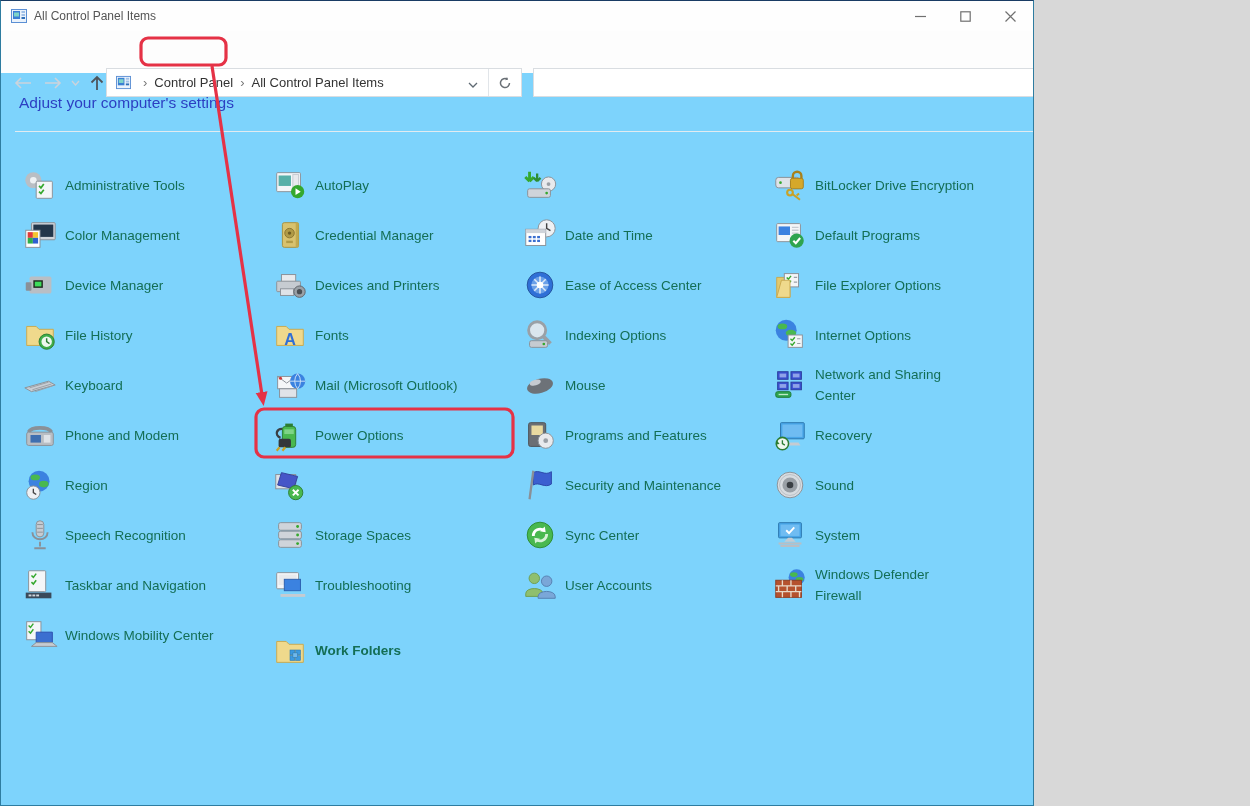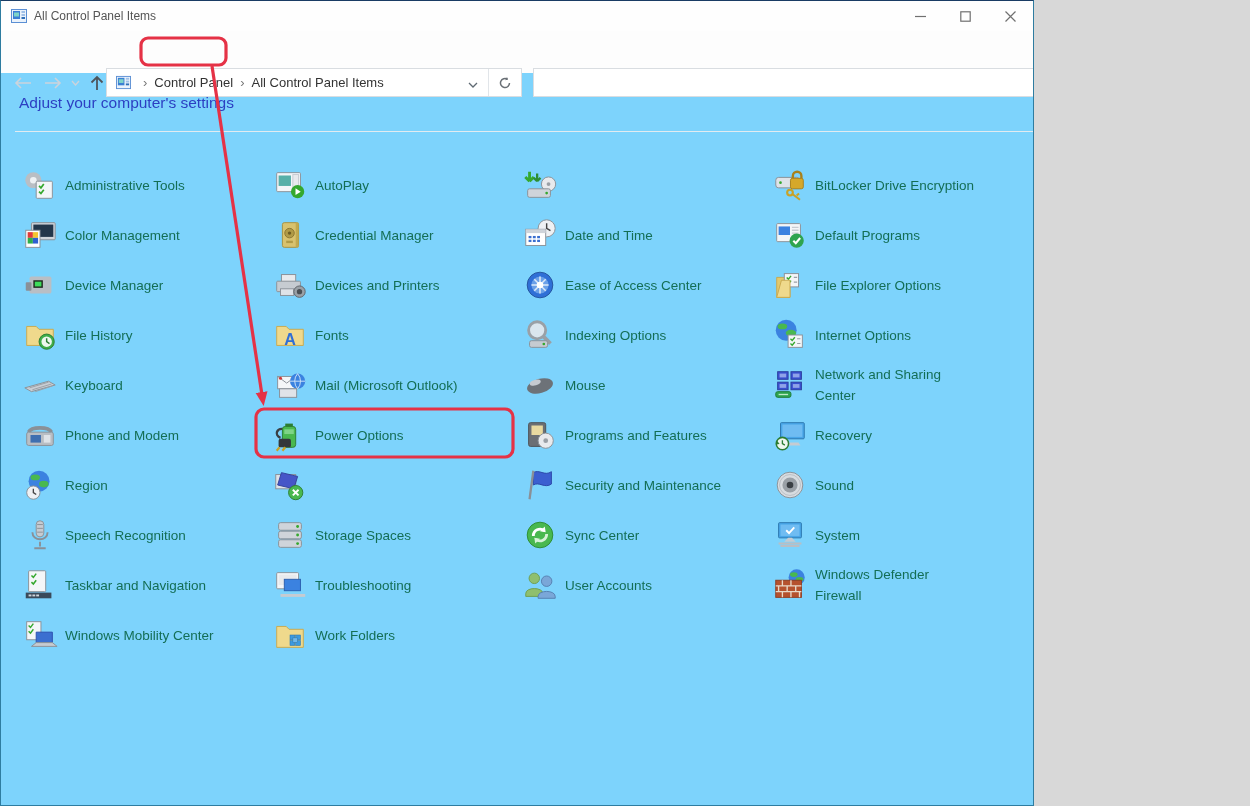--- a/index.html
+++ b/index.html
@@ -337,21 +337,21 @@
       </div>
       <div class="item" style="left: 270px; top: 559px;">
         <svg class="ic" viewBox="0 0 40 40">
           <rect x="6" y="7" width="23" height="17" rx="1" fill="#f4f6f8" stroke="#8a9097"></rect>
           <rect x="8" y="9" width="19" height="11" fill="#e8eaed"></rect>
           <rect x="14" y="14" width="17" height="12" fill="#3b82e0" stroke="#2b5fae"></rect>
           <path d="M10 31h26" stroke="#c6cbd1" stroke-width="3"></path>
         </svg>
         <span class="lbl">Troubleshooting</span>
       </div>
-      <div class="item" style="left: 270px; top: 609px;">
+      <div class="item" style="left: 270px; top: 624px; font-weight: bold;">
         <svg class="ic" viewBox="0 0 40 40">
           <path d="M6 11h10l3 3h15v19H6z" fill="#efd98c" stroke="#c9a94e"></path>
           <g fill="#3b9ae0" stroke="#2b76ae" stroke-width="0.6">
             <rect x="20" y="20" width="5" height="5"></rect>
             <rect x="26" y="20" width="5" height="5"></rect>
             <rect x="20" y="26" width="5" height="5"></rect>
             <rect x="26" y="26" width="5" height="5"></rect>
             <rect x="23" y="23" width="5" height="5" fill="#6fb8ec"></rect>
           </g>
         </svg>

